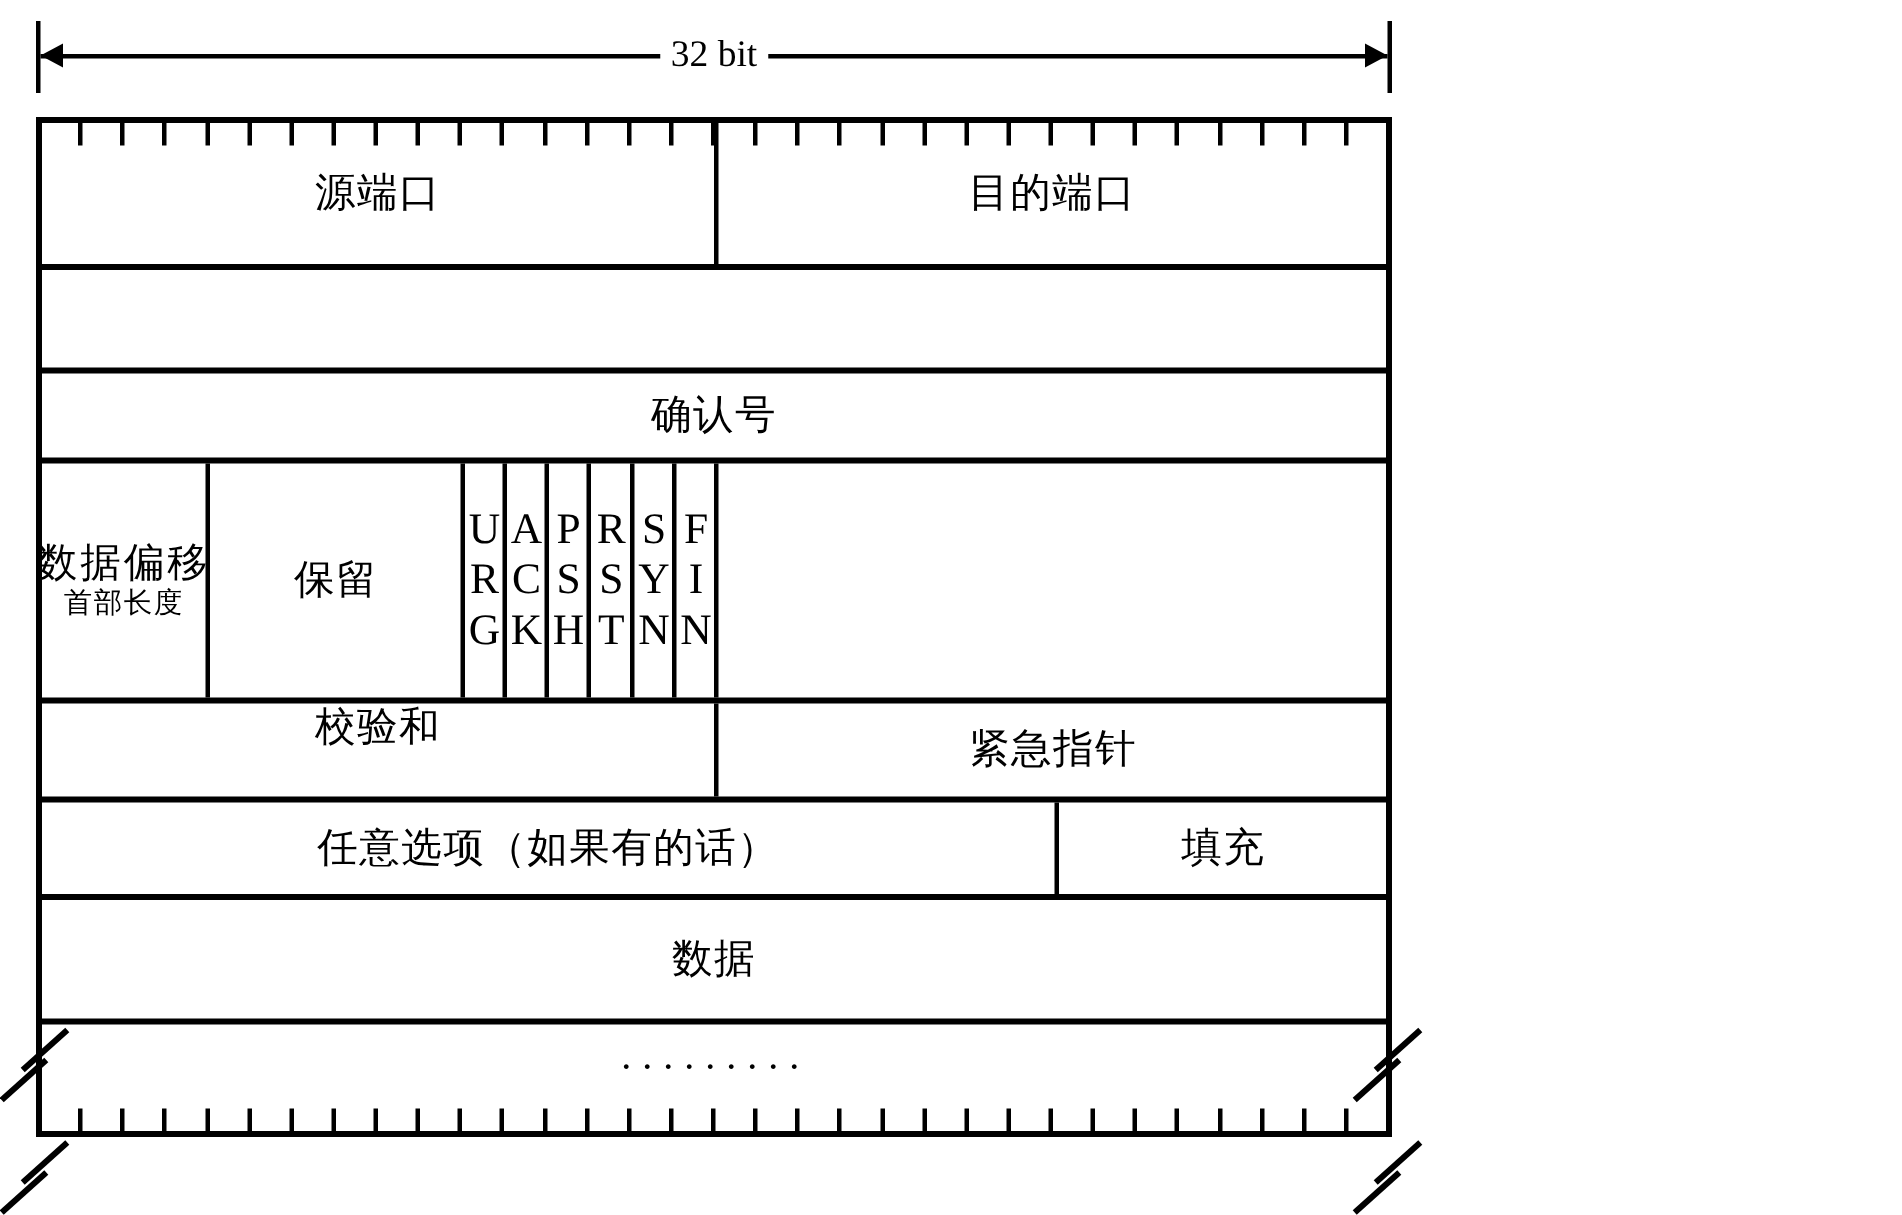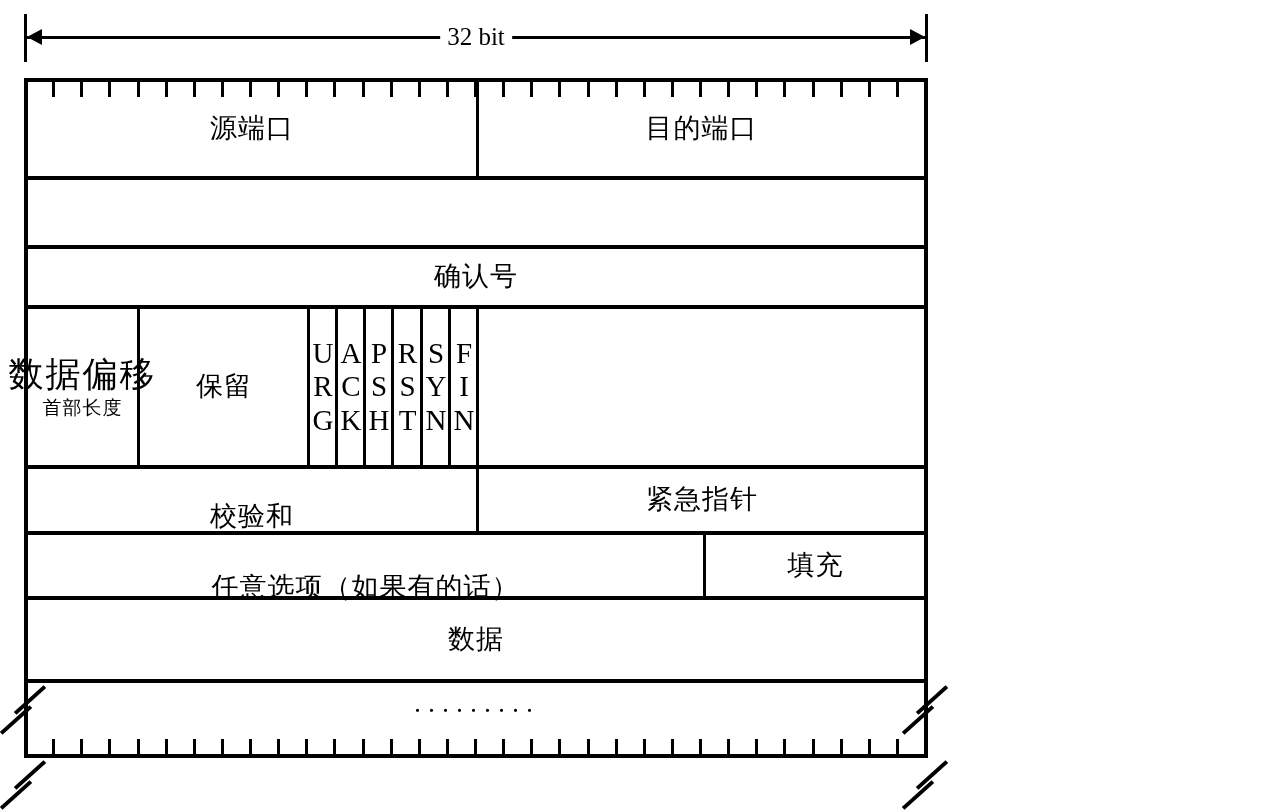--- a/index.html
+++ b/index.html
@@ -110,21 +110,21 @@
     line-height: 1.25;
     letter-spacing: 1px;
     white-space: nowrap;
     pointer-events: none;
   }
   .cell-label.stack {
     flex-direction: column;
     justify-content: center;
     letter-spacing: 2px;
   }
-  .cell-label .big   { font-size: 35px; line-height: 1.16; }
+  .cell-label .big   { font-size: 27px; line-height: 1.16; }
   .cell-label .small { font-size: 19px; line-height: 1.22; letter-spacing: 1px; }
 
   
   .flag-cell {
     position: absolute;
     display: flex;
     flex-direction: column;
     align-items: center;
     justify-content: center;
     font-size: 29px;
@@ -328,24 +328,24 @@
       <span>Y</span>
       <span>N</span>
     </div>
     <div class="flag-cell" style="left:428px; top:231px; width:24px; height:156px">
       <span>F</span>
       <span>I</span>
       <span>N</span>
     </div>
 
 
-    <div class="cell-label" style="left:4px;   top:408px; width:448px; height:62px">校验和</div>
+    <div class="cell-label" style="left:4px;   top:376px; width:448px; height:62px">校验和</div>
     <div class="cell-label" style="left:456px; top:391px; width:444px; height:62px">紧急指针</div>
 
-    <div class="cell-label" style="left:4px;   top:479px; width:675px; height:61px">任意选项（如果有的话）</div>
+    <div class="cell-label" style="left:4px;   top:457px; width:675px; height:61px">任意选项（如果有的话）</div>
     <div class="cell-label" style="left:4px;   top:522px; width:896px; height:79px">数据</div>
 
     <div class="cell-label" style="left:683px; top:457px; width:217px; height:61px">填充</div>
 
     <div class="dots" style="left:4px; top:605px; width:896px; height:56px">·········</div>
 
   </div>
 </div>
 
 </body></html>

